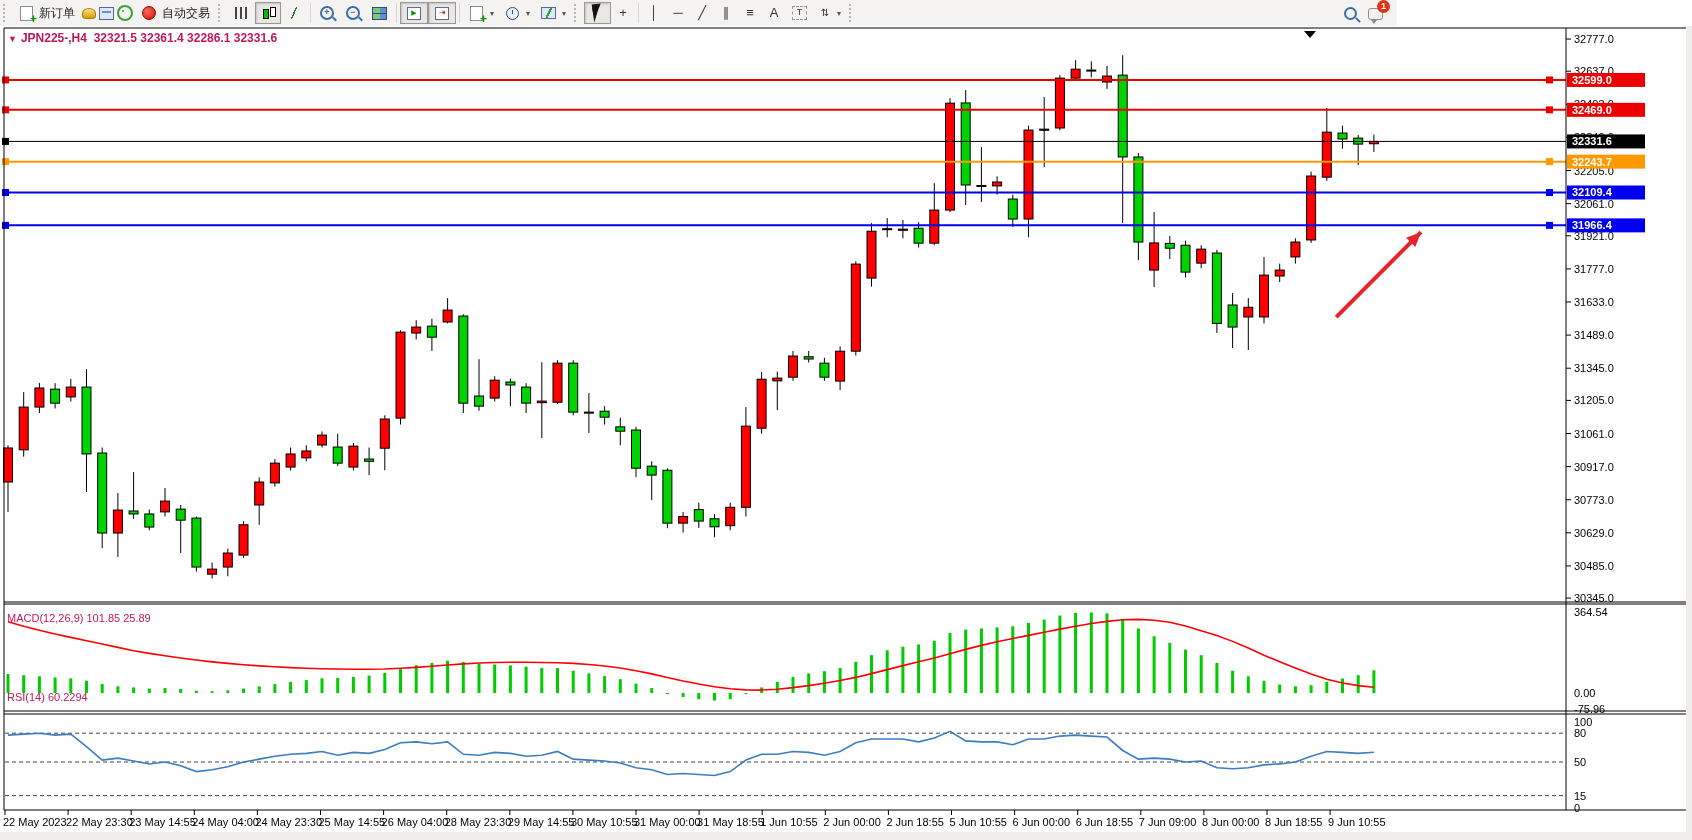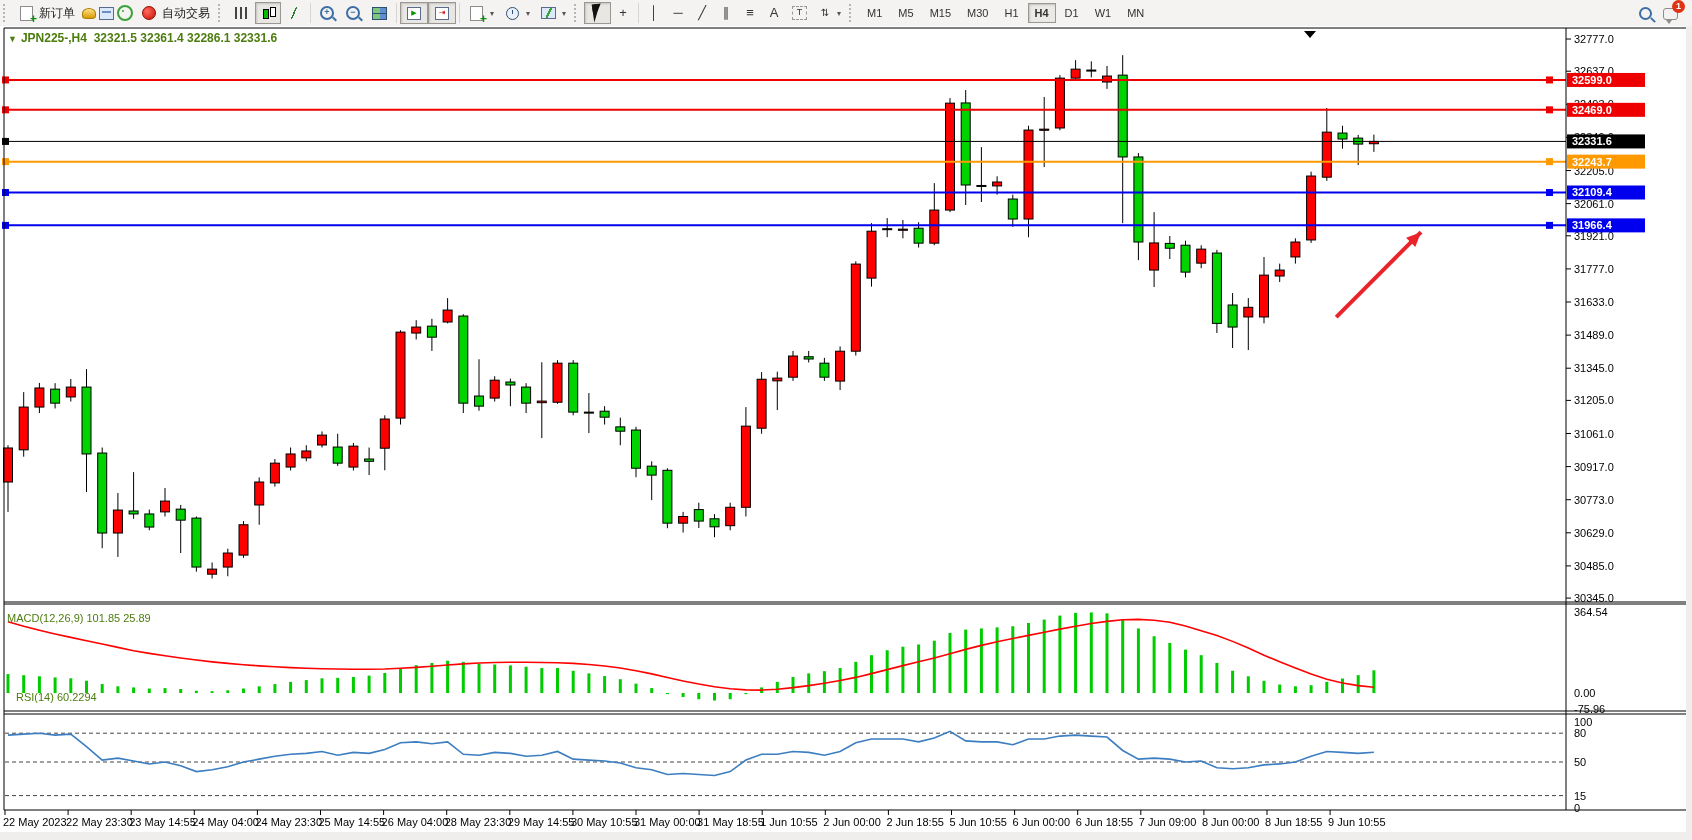--- a/index.html
+++ b/index.html
@@ -1,18 +1,18 @@
 <!DOCTYPE html>
 <html><head>
 <meta charset="utf-8">
 <style>
   html,body{margin:0;padding:0;background:#EFEEEC;font-family:"Liberation Sans",sans-serif;}
   #app{position:relative;width:1692px;height:840px;background:#fff;overflow:hidden;}
   
-  #toolbar{position:absolute;left:0;top:0;width:1692px;height:26px;background:#F4F3F1;
+  #toolbar{position:absolute;left:0;top:0;width:1397px;height:26px;background:#F4F3F1;
            border-bottom:1px solid #D5D2CC;display:flex;align-items:center;font-size:12px;color:#222;}
   .grip{width:5px;height:18px;margin:0 3px;border-left:2px dotted #B9B6B0;}
   .sep{width:1px;height:20px;background:#D8D5D0;margin:0 3px;}
   .tb-btn{display:flex;align-items:center;gap:4px;height:22px;padding:0 4px;border:1px solid transparent;
           background:transparent;font-size:12px;color:#222;cursor:default;font-family:"Liberation Sans",sans-serif;}
   .tb-btn.pressed{border:1px solid #9B9893;background:#E9E7E3;box-shadow:inset 1px 1px 2px rgba(0,0,0,.15);}
   .dd{font-size:8px;color:#555;margin-left:1px;}
   .ic{display:inline-block;position:relative;width:16px;height:16px;}
   .ic-doc{width:11px;height:13px;margin:1px 2px;background:#fff;border:1px solid #8C8C8C;}
   .ic-doc:after{content:"+";position:absolute;right:-5px;bottom:-6px;color:#009900;font-weight:bold;font-size:12px;}
@@ -47,25 +47,25 @@
   .tf-btn.active{border:1px solid #9B9893;background:#ECEAE6;box-shadow:inset 1px 1px 2px rgba(0,0,0,.18);font-weight:bold;}
   #tb-right{margin-left:auto;display:flex;align-items:center;gap:10px;padding-right:14px;}
   .ic-search{width:9px;height:9px;border:2px solid #3A6EA5;border-radius:50%;}
   .ic-search:after{content:"";position:absolute;left:9px;top:10px;width:6px;height:2px;background:#3A6EA5;transform:rotate(45deg);}
   .ic-chat{width:13px;height:10px;margin:3px 1px;background:#F2F2F2;border:1px solid #8C8C8C;border-radius:3px;}
   .ic-chat:after{content:"";position:absolute;left:2px;top:11px;border-left:3px solid transparent;border-right:3px solid transparent;border-top:4px solid #8C8C8C;}
   .badge{position:absolute;right:-7px;top:-5px;background:#E03214;color:#fff;border-radius:50%;
          width:13px;height:13px;font-size:9px;font-weight:bold;text-align:center;line-height:13px;}
   
   #chart-area{position:absolute;left:0;top:26px;width:1692px;height:814px;background:#fff;}
-  .overlay-label{position:absolute;z-index:5;font-size:11px;color:#4d7c0f;white-space:pre;}
+  .overlay-label{position:absolute;z-index:5;font-size:11px;color:#be185d;white-space:pre;}
   #chart-title{left:8px;top:5px;font-size:12px;font-weight:bold;}
   #chart-title .caret{font-size:9px;margin-right:4px;}
   #macd-label{left:7px;top:586px;}
-  #rsi-label{left:16px;top:665px;}
+  #rsi-label{left:7px;top:665px;}
   svg text{font-family:"Liberation Sans",sans-serif;}
 </style>
 </head>
 <body>
 <div id="app">
 
   <div id="toolbar">
     <div class="grip"></div>
     <button class="tb-btn">
       <span class="ic ic-doc"></span>
@@ -145,21 +145,20 @@
         <span class="glyph">A</span>
       </button>
     <button class="tb-btn">
         <span class="ic-label">T</span>
       </button>
     <button class="tb-btn">
         <span class="glyph small">⇅</span>
         <span class="dd">▾</span>
       </button>
     <div class="grip"></div>
-    <div id="tf-group"><button class="tf-btn">M1</button><button class="tf-btn">M5</button><button class="tf-btn">M15</button><button class="tf-btn">M30</button><button class="tf-btn">H1</button><button class="tf-btn active">H4</button><button class="tf-btn">D1</button><button class="tf-btn">W1</button><button class="tf-btn">MN</button></div>
     <div id="tb-right">
       <span class="ic ic-search"></span>
       <span class="ic" style="position:relative;">
         <span class="ic ic-chat"></span>
         <span class="badge">1</span>
       </span>
     </div>
   </div>
 
   <div id="chart-area">

